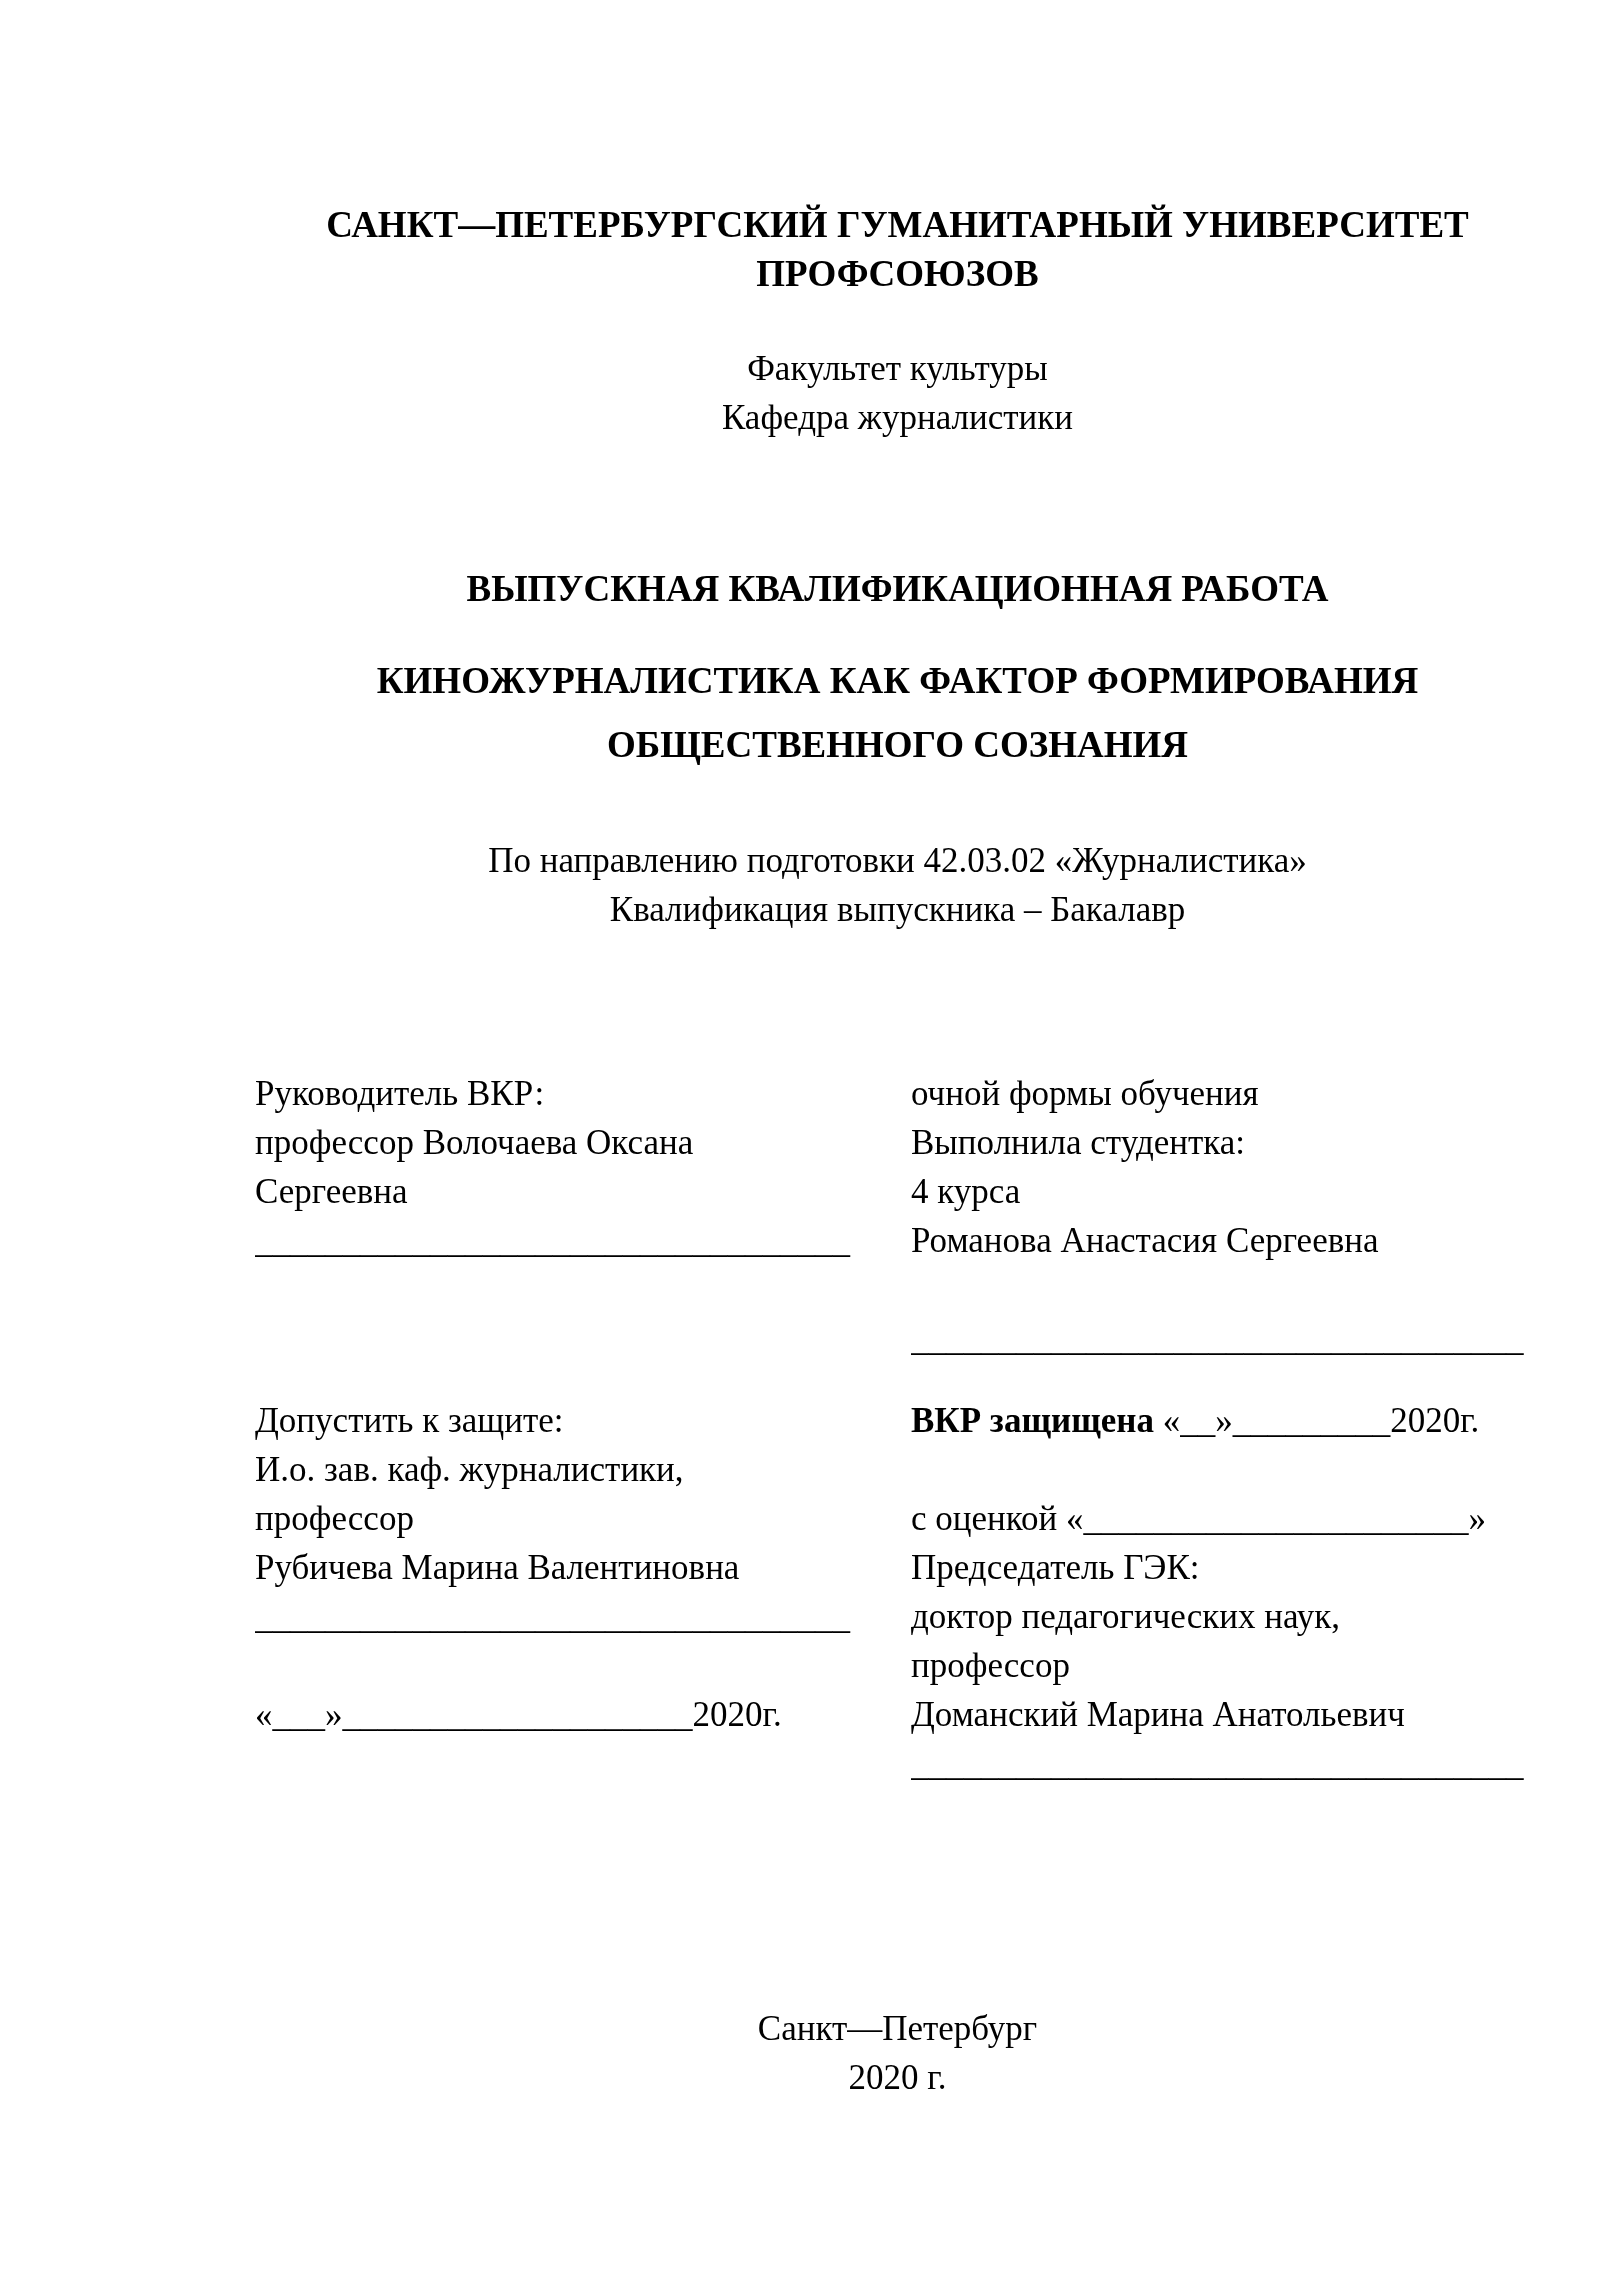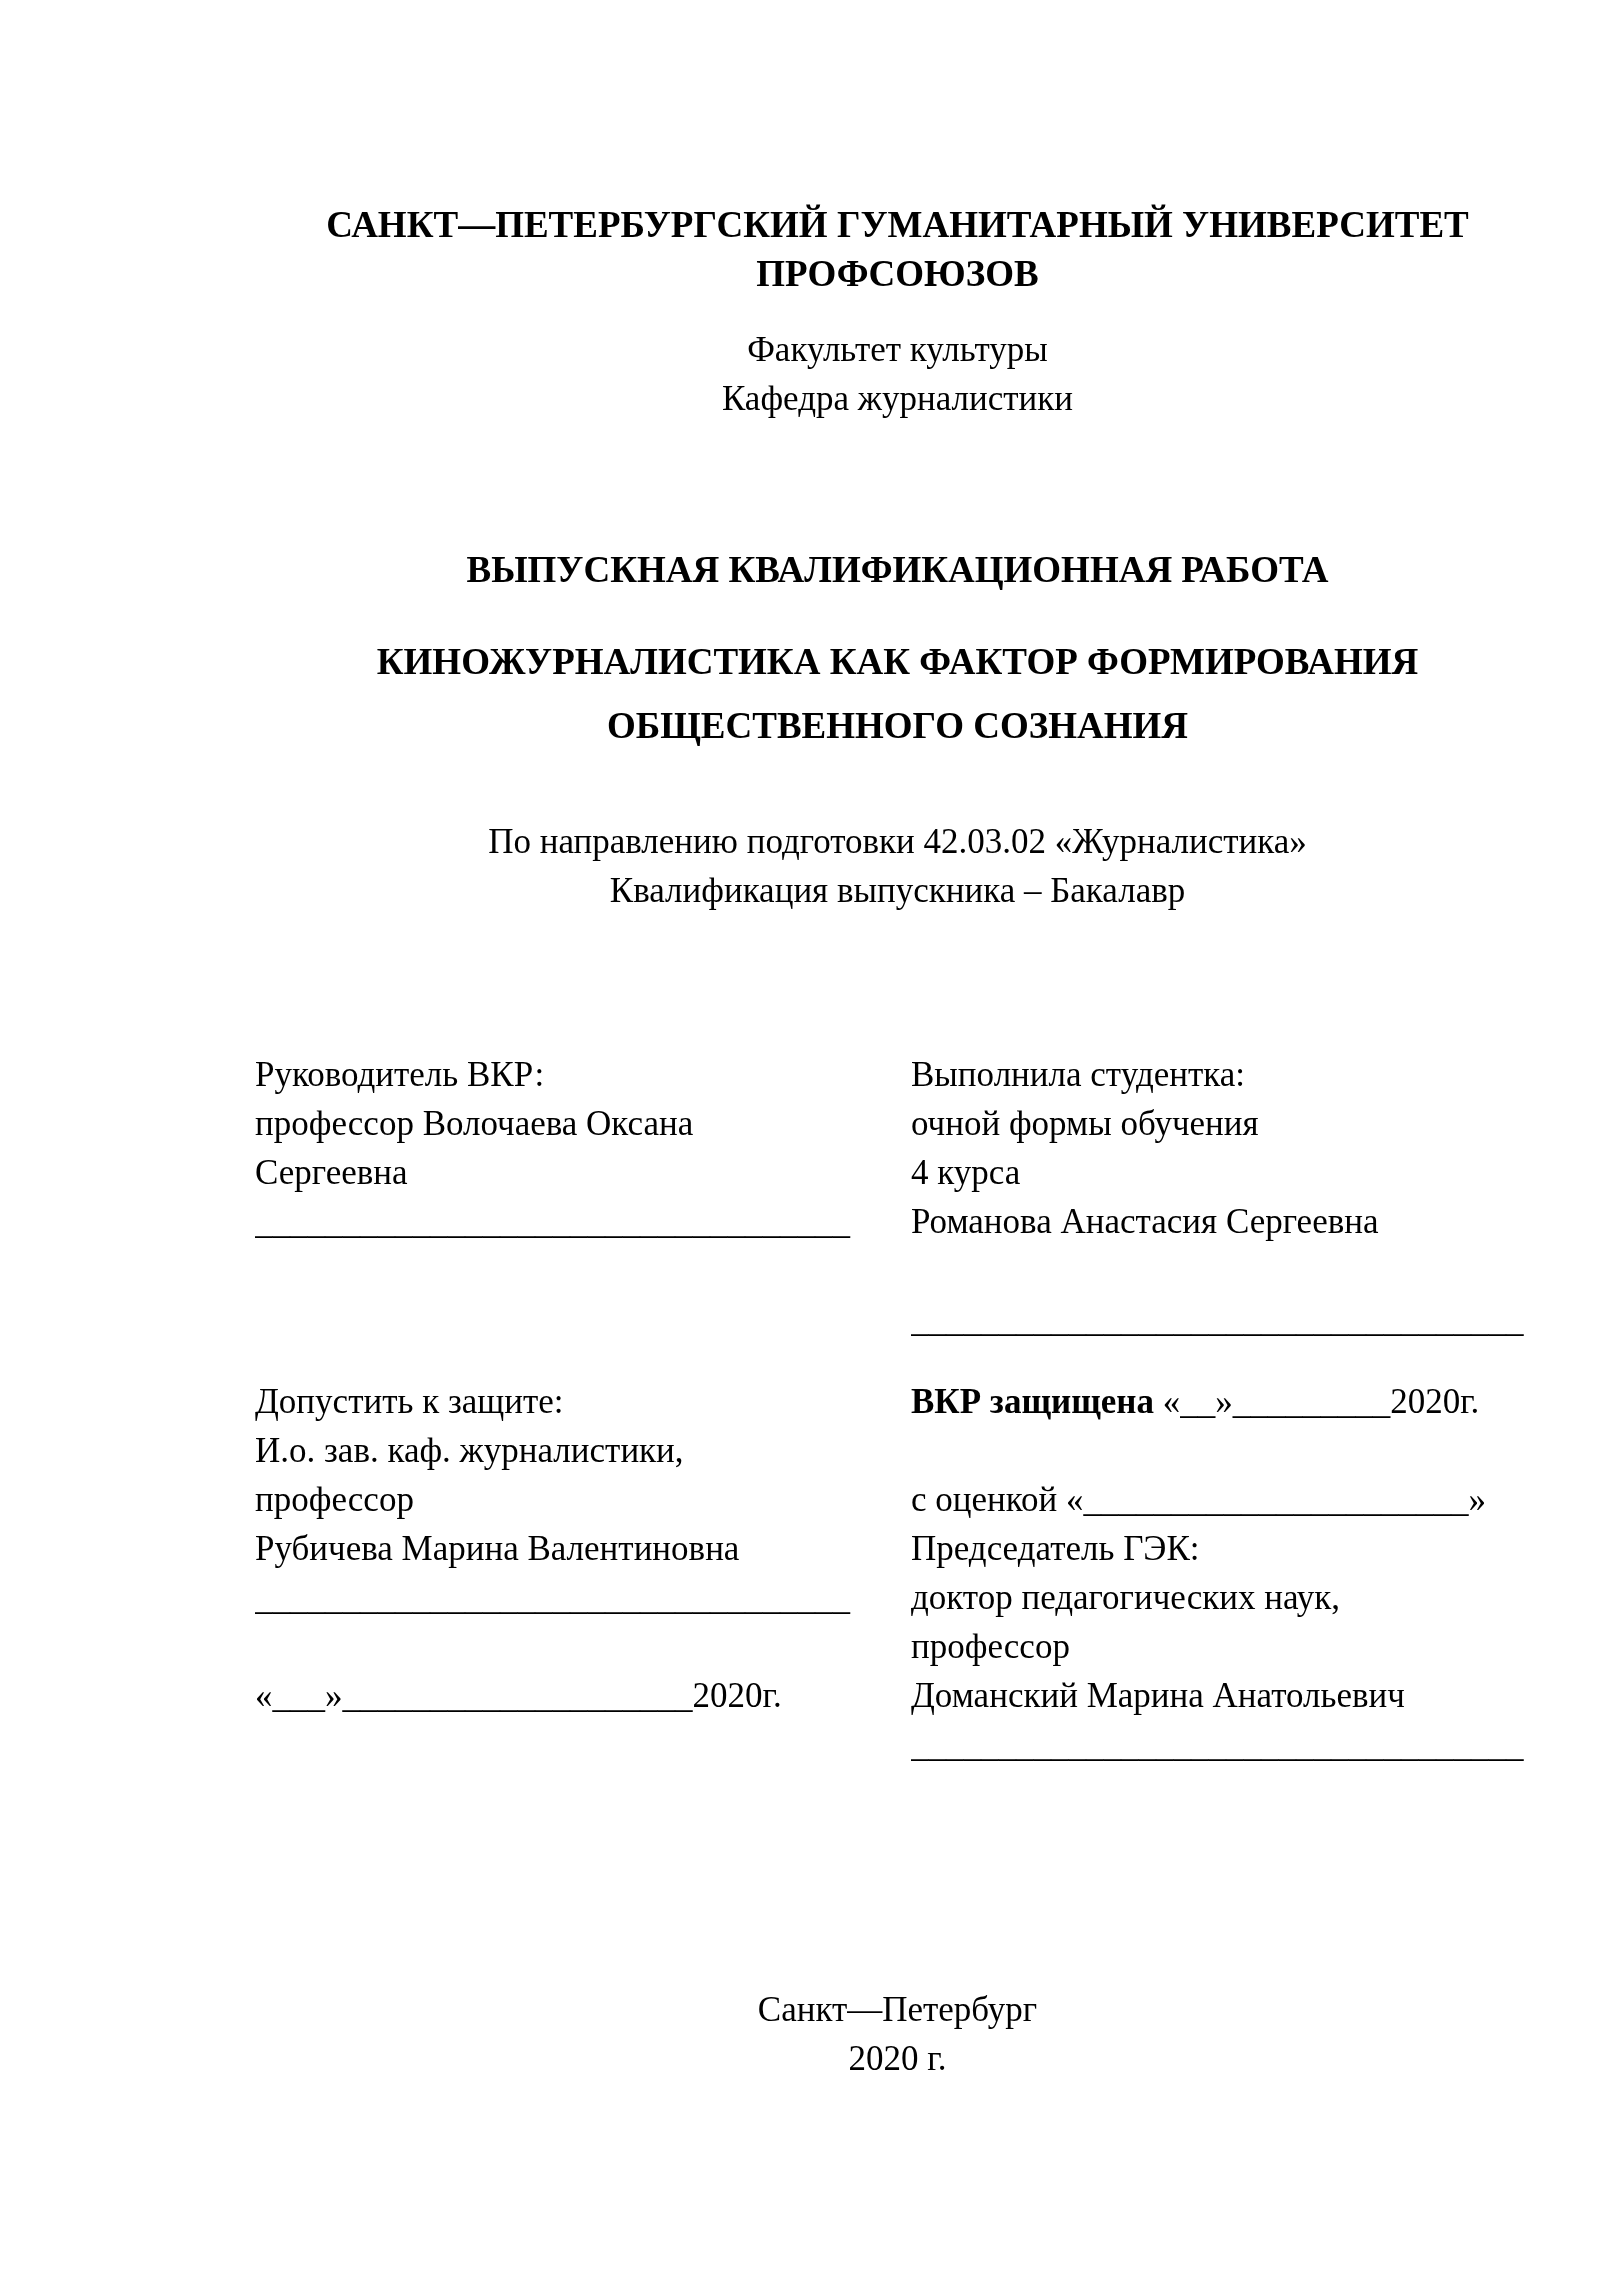--- a/index.html
+++ b/index.html
@@ -15,21 +15,21 @@
   }
   .page {
     width: 1622px;
     height: 2295px;
     padding: 200px 82px 8px 255px;
   }
   .center { text-align: center; }
   .bold { font-weight: bold; }
 
   .university { font-size: 37px; line-height: 49px; }
-  .subhead { margin-top: 27px; }
+  .subhead { margin-top: 46px; }
   .worktype { margin-top: 122px; font-size: 37px; }
   .thesis-title { margin-top: 43px; font-size: 37px; }
   .thesis-title .t2 { margin-top: 15px; }
   .program { margin-top: 67px; }
 
   .columns { display: flex; }
   .block1 { margin-top: 135px; }
   .block2 { margin-top: 33px; }
   .col-left  { width: 637px; flex: 0 0 637px; }
   .col-gap   { width: 19px;  flex: 0 0 19px; }
@@ -68,22 +68,22 @@
 
   <div class="columns block1">
     <div class="col-left">
       <div class="line">Руководитель ВКР:</div>
       <div class="line">профессор Волочаева Оксана</div>
       <div class="line">Сергеевна</div>
       <div class="line">__________________________________</div>
     </div>
     <div class="col-gap"></div>
     <div class="col-right">
+      <div class="line">очной формы обучения</div>
       <div class="line">Выполнила студентка:</div>
-      <div class="line">очной формы обучения</div>
       <div class="line">4 курса</div>
       <div class="line">Романова Анастасия Сергеевна</div>
       <div class="spacer"></div>
       <div class="line">___________________________________</div>
     </div>
   </div>
 
   <div class="columns block2">
     <div class="col-left">
       <div class="line">Допустить к защите:</div>

